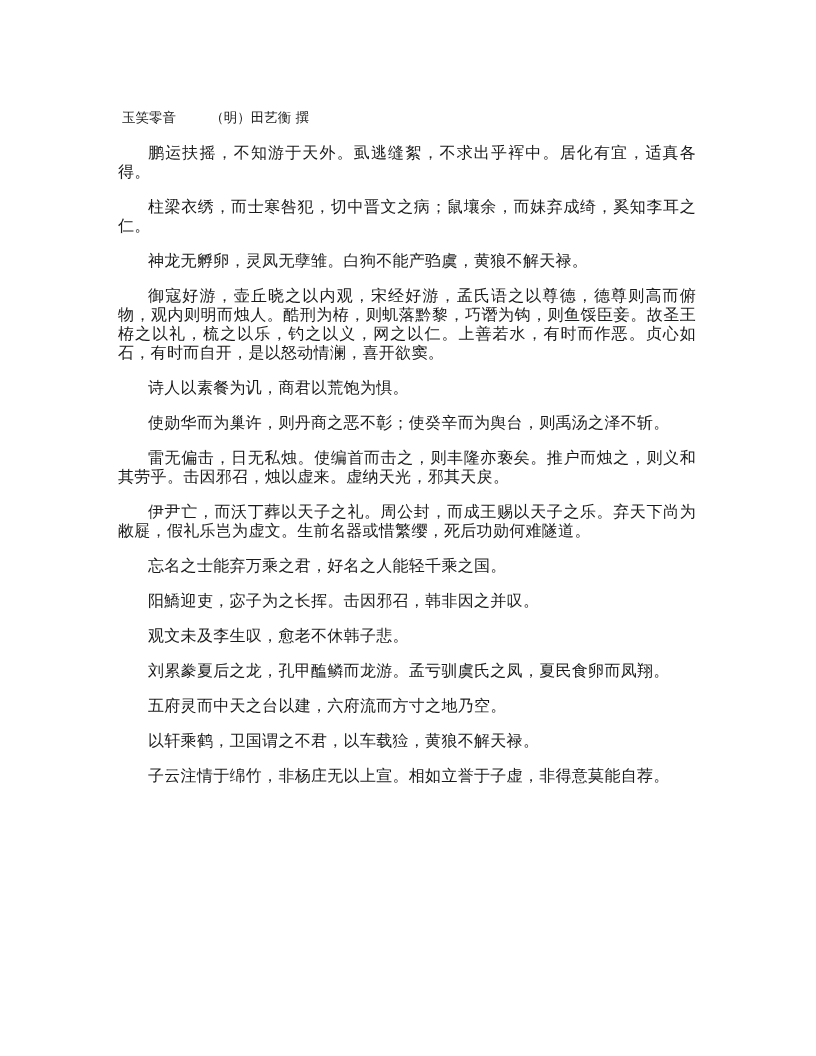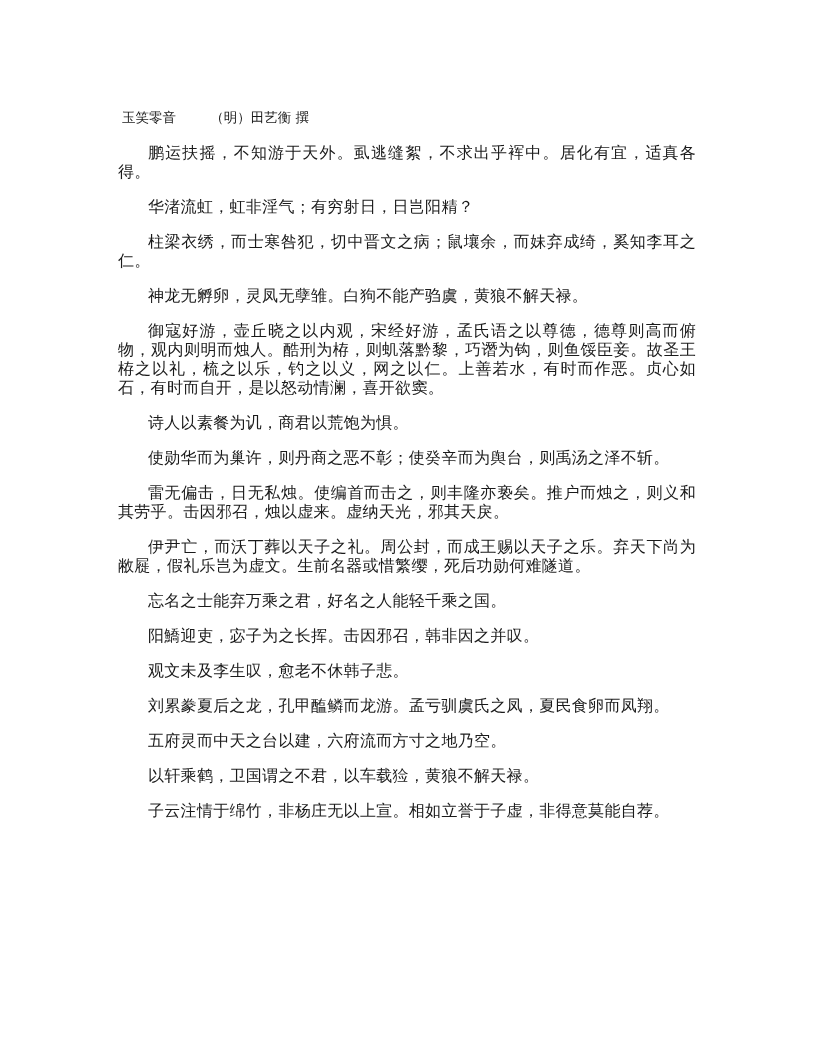--- a/index.html
+++ b/index.html
@@ -46,21 +46,20 @@
 </head>
 <body>
 
 <div class="page">
   <div class="title-line">
     <span class="title">玉笑零音</span>
     <span class="author">（明）田艺衡 撰</span>
   </div>
 
   <p class="para">鹏运扶摇，不知游于天外。虱逃缝絮，不求出乎裈中。居化有宜，适真各得。</p>
-  <p class="para">华渚流虹，虹非淫气；有穷射日，日岂阳精？</p>
   <p class="para">柱梁衣绣，而士寒咎犯，切中晋文之病；鼠壤余，而妹弃成绮，奚知李耳之仁。</p>
   <p class="para">神龙无孵卵，灵凤无孽雏。白狗不能产驺虞，黄狼不解天禄。</p>
   <p class="para">御寇好游，壶丘晓之以内观，宋经好游，孟氏语之以尊德，德尊则高而俯物，观内则明而烛人。酷刑为栫，则虮落黔黎，巧谮为钩，则鱼馁臣妾。故圣王栫之以礼，梳之以乐，钓之以义，网之以仁。上善若水，有时而作恶。贞心如石，有时而自开，是以怒动情澜，喜开欲窦。</p>
   <p class="para">诗人以素餐为讥，商君以荒饱为惧。</p>
   <p class="para">使勋华而为巢许，则丹商之恶不彰；使癸辛而为舆台，则禹汤之泽不斩。</p>
   <p class="para">雷无偏击，日无私烛。使编首而击之，则丰隆亦亵矣。推户而烛之，则义和其劳乎。击因邪召，烛以虚来。虚纳天光，邪其天戾。</p>
   <p class="para">伊尹亡，而沃丁葬以天子之礼。周公封，而成王赐以天子之乐。弃天下尚为敝屣，假礼乐岂为虚文。生前名器或惜繁缨，死后功勋何难隧道。</p>
   <p class="para">忘名之士能弃万乘之君，好名之人能轻千乘之国。</p>
   <p class="para">阳鱎迎吏，宓子为之长挥。击因邪召，韩非因之并叹。</p>
   <p class="para">观文未及李生叹，愈老不休韩子悲。</p>

